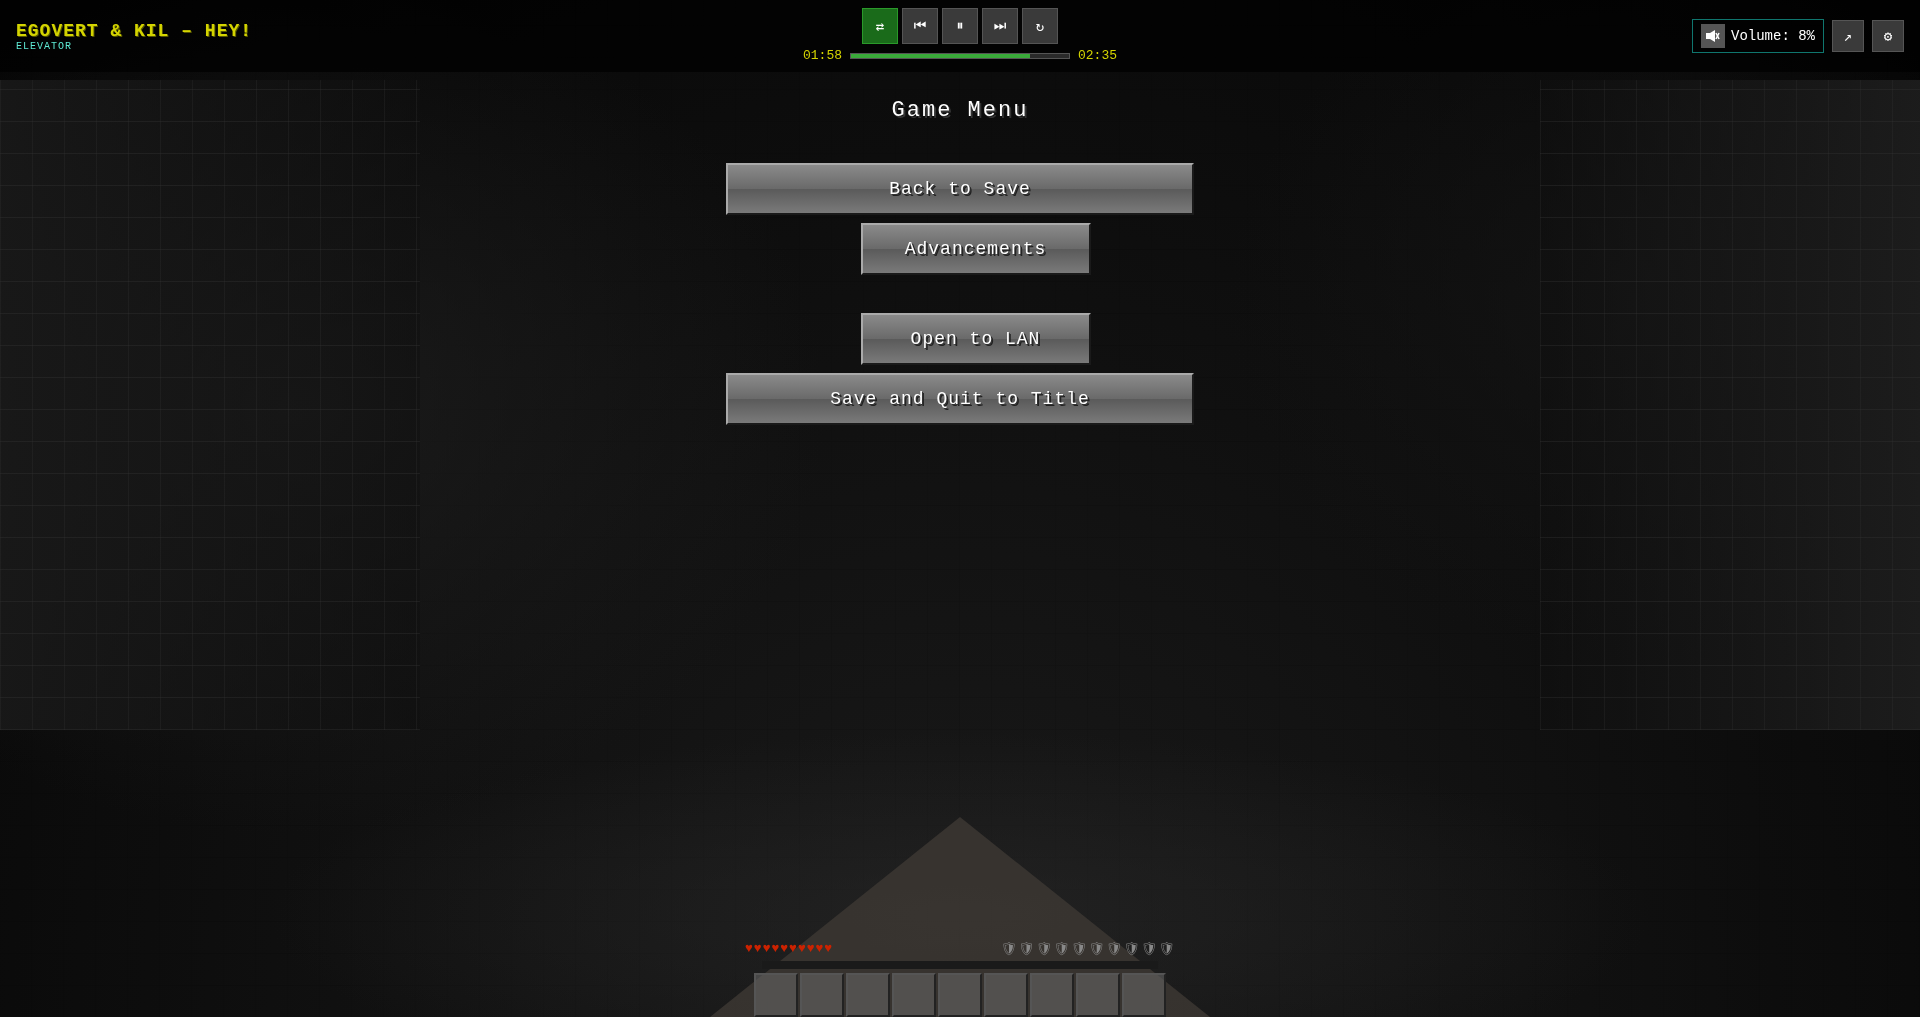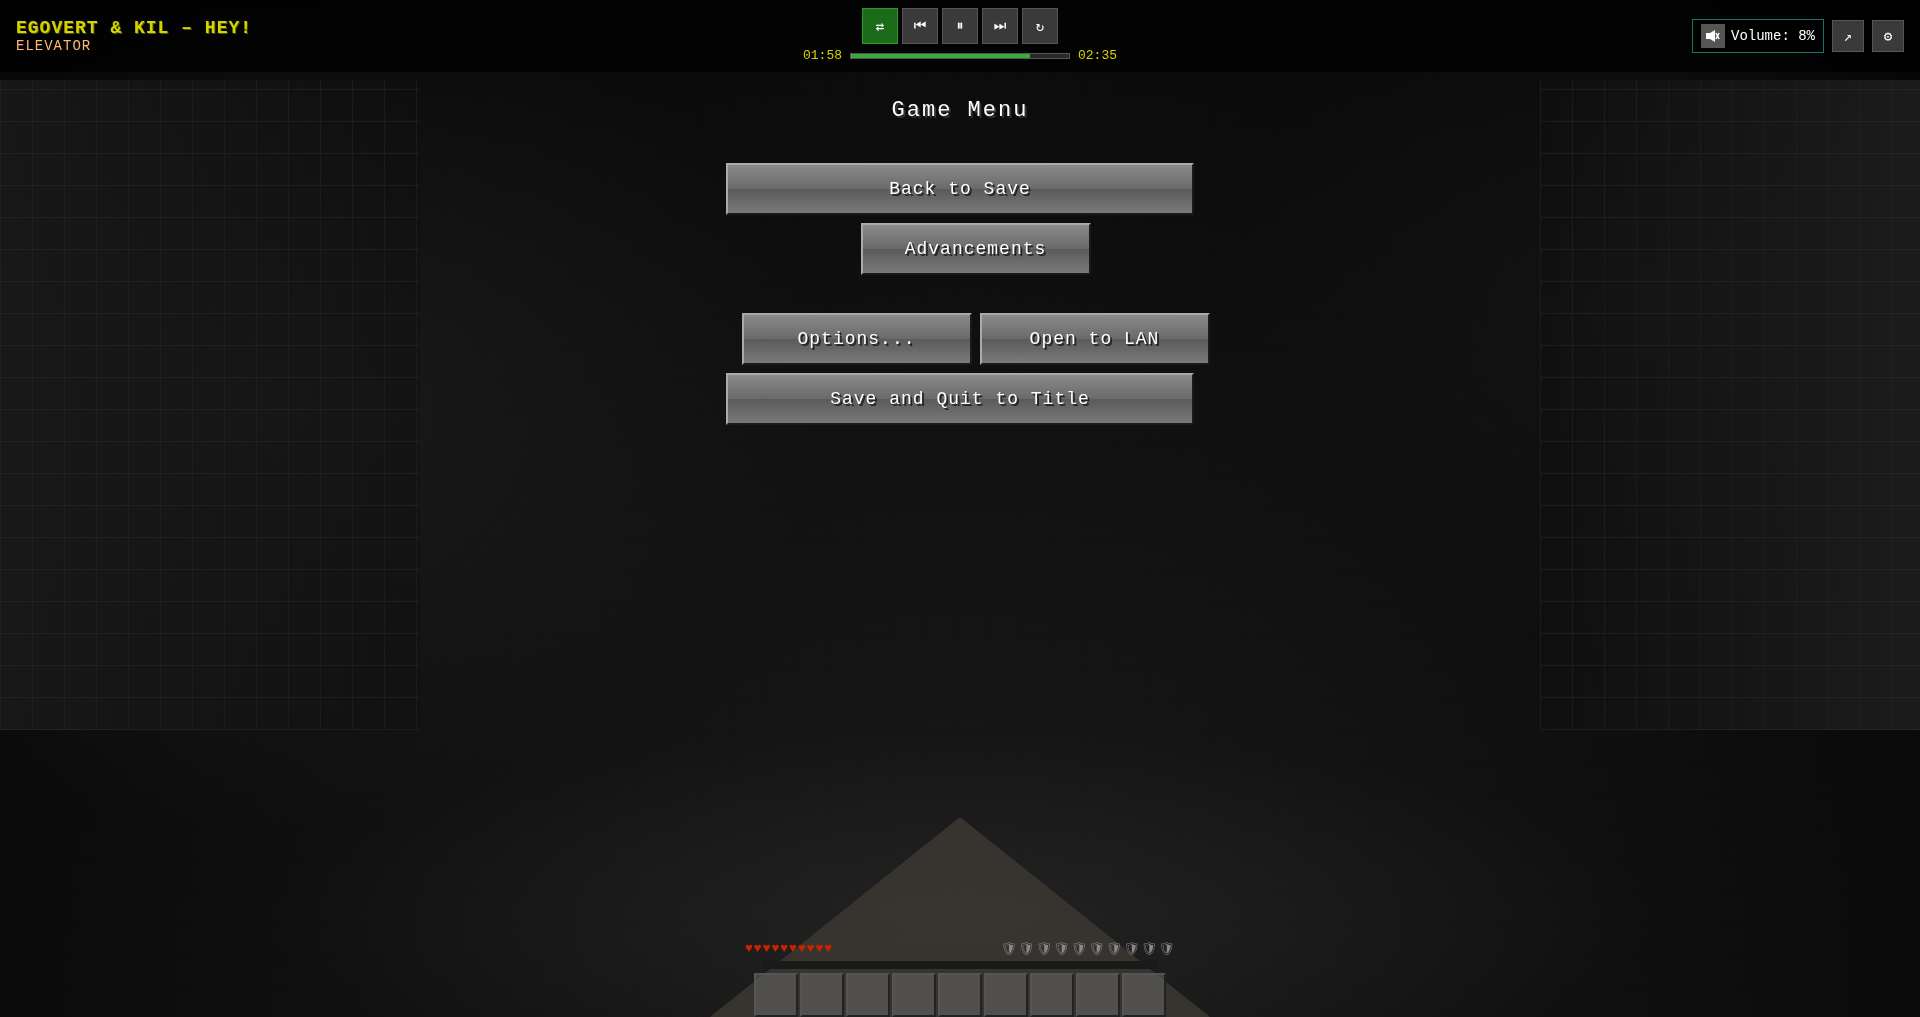--- a/index.html
+++ b/index.html
@@ -143,22 +143,22 @@
 
     .song-title {
       color: #d4d400;
       font-size: 18px;
       font-weight: bold;
       letter-spacing: 1px;
       text-shadow: 1px 1px 0 #555500;
     }
 
     .song-subtitle {
-      color: #fdba74;
-      font-size: 14px;
+      color: #5eead4;
+      font-size: 10px;
       letter-spacing: 1px;
     }
 
     
     .music-player {
       position: absolute;
       left: 50%;
       transform: translateX(-50%);
       display: flex;
       flex-direction: column;
@@ -429,21 +429,20 @@
 
   <button class="mc-button btn-wide">Back to Save</button>
 
   <div class="btn-row">
     <button class="mc-button btn-half">Advancements</button>
   </div>
 
   <div style="height: 30px;"></div>
 
   <div class="btn-row">
-    <button class="mc-button btn-half">Options...</button>
     <button class="mc-button btn-half">Open to LAN</button>
   </div>
 
   <button class="mc-button btn-wide">Save and Quit to Title</button>
 </div>
 
 <div class="hotbar-area">
 
   <div class="status-row">
     <div class="hearts-group">

